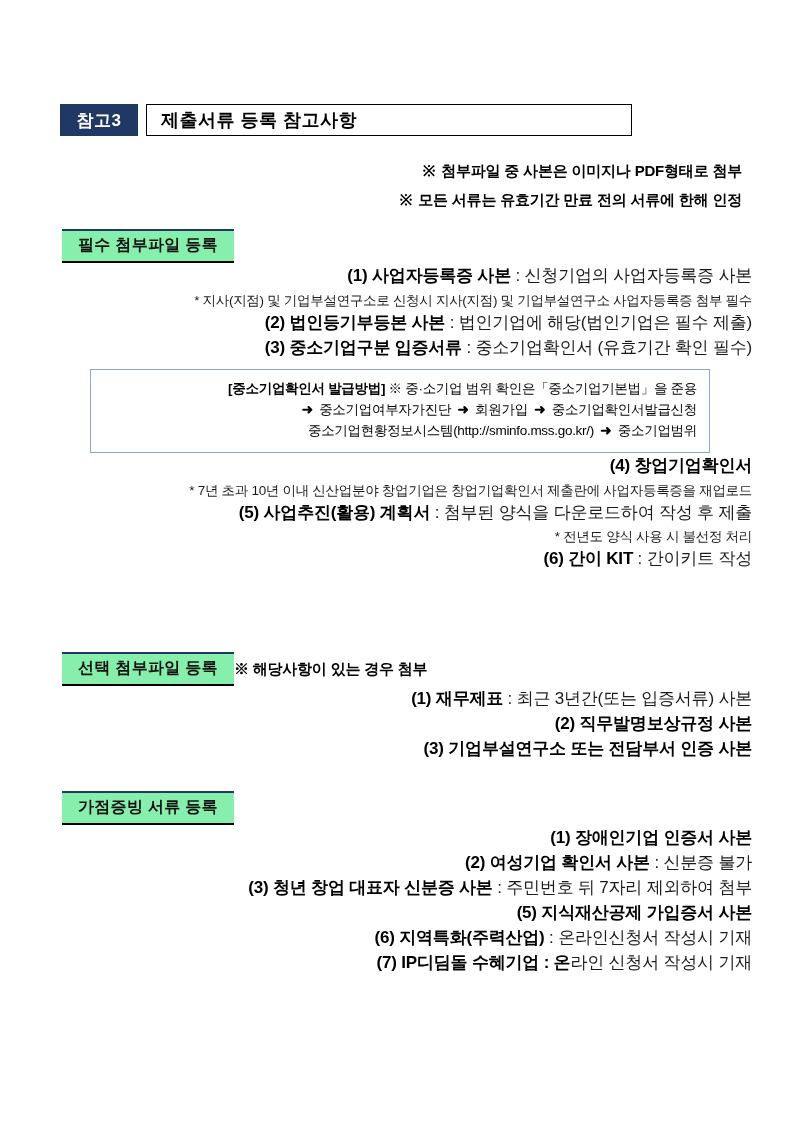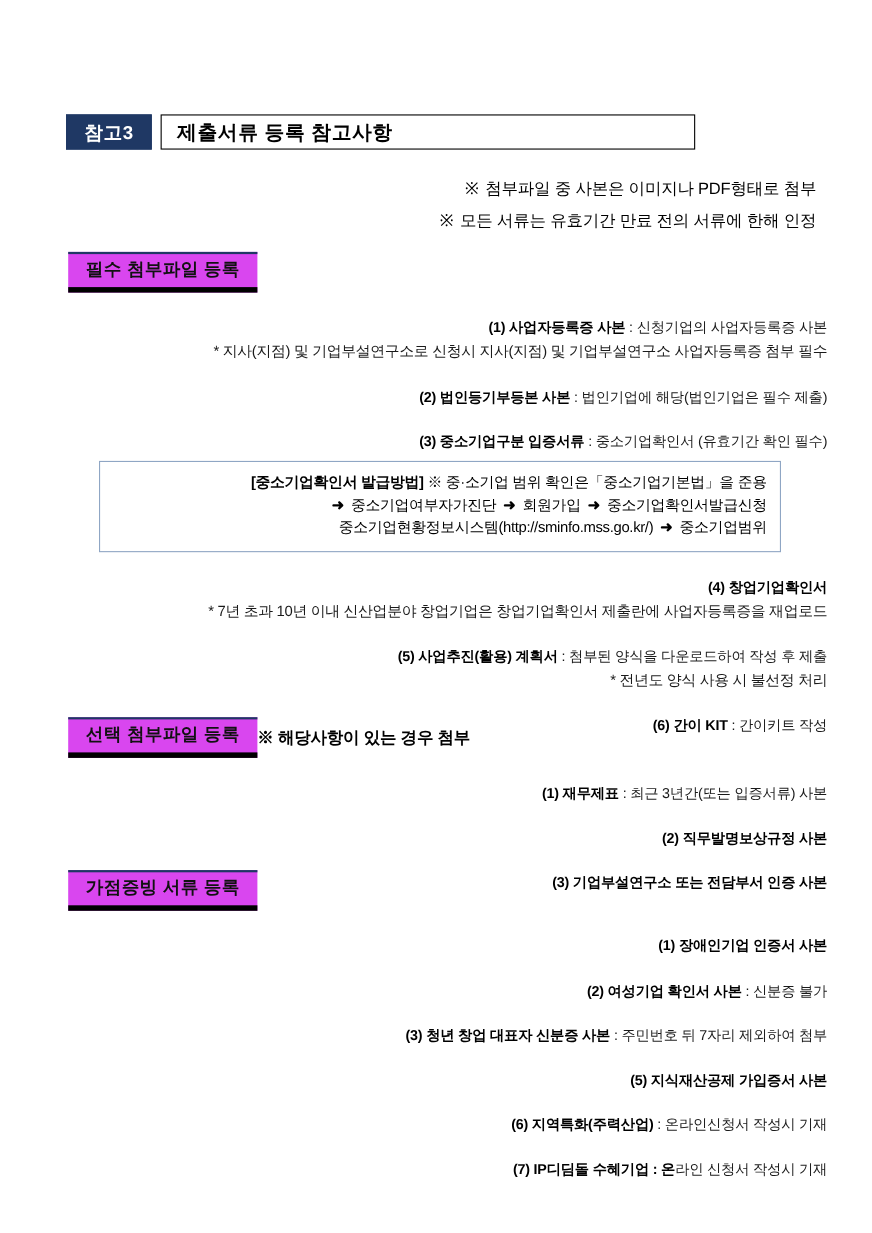--- a/index.html
+++ b/index.html
@@ -62,51 +62,51 @@
 
   
   .notes {
     position: absolute;
     left: 62px;
     top: 160px;
     width: 680px;
   }
   .note-line {
     font-size: 15px;
-    font-weight: normal;
+    font-weight: bold;
     margin-bottom: 8px;
     letter-spacing: -0.2px;
   }
   .note-mark {
     margin-right: 6px;
   }
 
   
   .section-head {
     display: inline-flex;
     align-items: center;
-    background: #d946ef;
+    background: #86efac;
     border-top: 2px solid #1f3864;
-    border-bottom: 5px solid #000000;
+    border-bottom: 2px solid #000000;
     padding: 4px 16px 5px 16px;
     font-size: 16px;
     font-weight: bold;
     color: #111111;
     letter-spacing: 0.3px;
   }
 
   .block {
     position: absolute;
     left: 62px;
     width: 690px;
   }
 
   .item {
-    font-size: 13px;
-    margin-top: 23px;
+    font-size: 17px;
+    margin-top: 2px;
     letter-spacing: -0.2px;
     line-height: 1.35;
   }
   .item .num {
     font-weight: bold;
   }
   .item .bold {
     font-weight: bold;
   }
   .item .plain {

